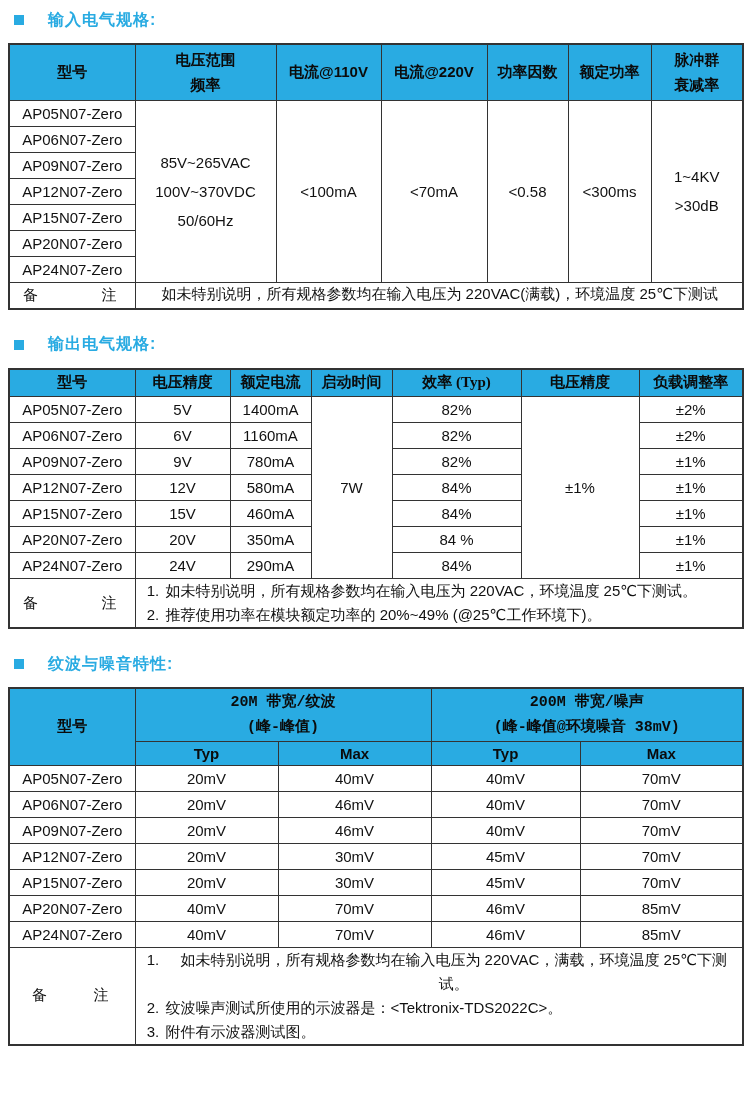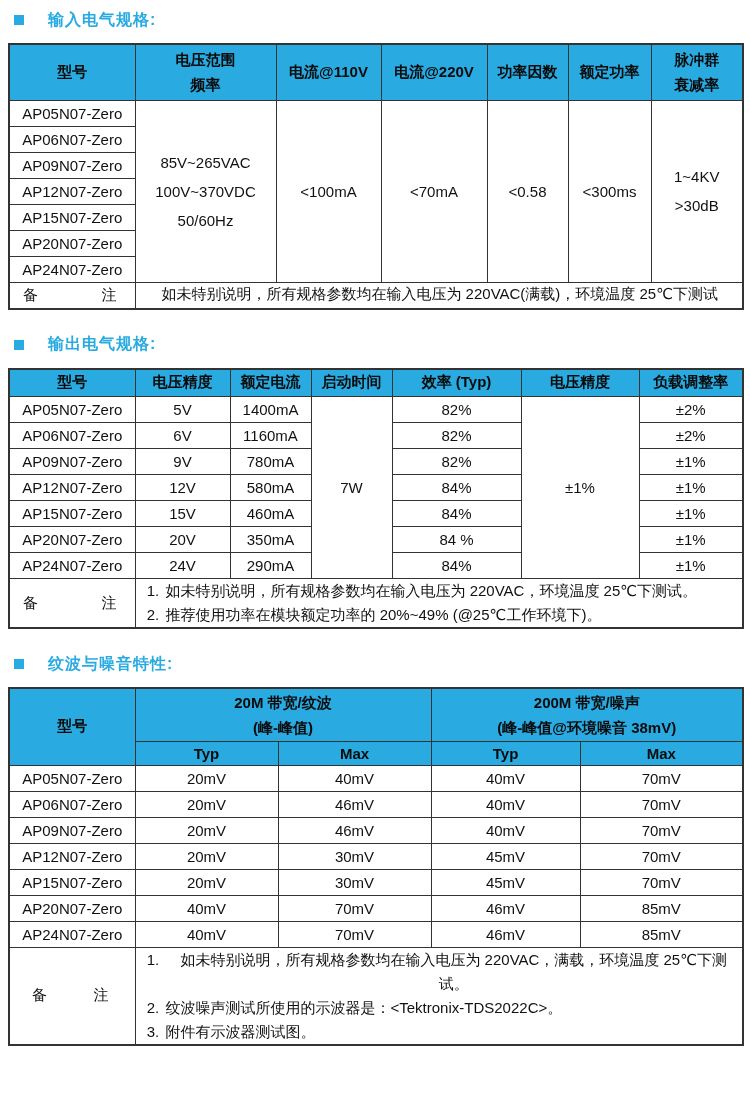--- a/index.html
+++ b/index.html
@@ -37,29 +37,29 @@
     vertical-align: middle;
     font-size: 15px;
     padding: 0;
     height: 26px;
     overflow: hidden;
   }
   .spec th { background: #29abe2; color: #0b0b0b; font-weight: bold; }
 
   tr.h1 th { height: 56px; }
   tr.h-single th { height: 28px; }
-  tr.h-big th { height: 53px; }
+  tr.h-big th { height: 53px; font-family: Liberation Mono, monospace; }
   tr.h-sub th { height: 24px; }
 
   .pre { white-space: pre-line; }
   th.pre { line-height: 25px; }
   td.pre { line-height: 29px; }
 
   .model { text-align: left; padding-left: 12px; }
-  .left-pad { text-align: left; padding-left: 9px; }
+  .left-pad { text-align: left; padding-left: 9px; font-family: Liberation Serif, serif; }
 
   .note-label {
     display: flex; justify-content: space-between;
     padding: 0 18px 0 13px;
     font-size: 15px;
   }
   .note-label.tight { padding: 0 26px 0 22px; }
   .note-cell { text-align: left; padding: 5px 10px 5px 12px; }
   .note-cell.single { padding: 0 10px 4px 12px; line-height: 21px; }
   .note-line { display: flex; line-height: 24px; }

